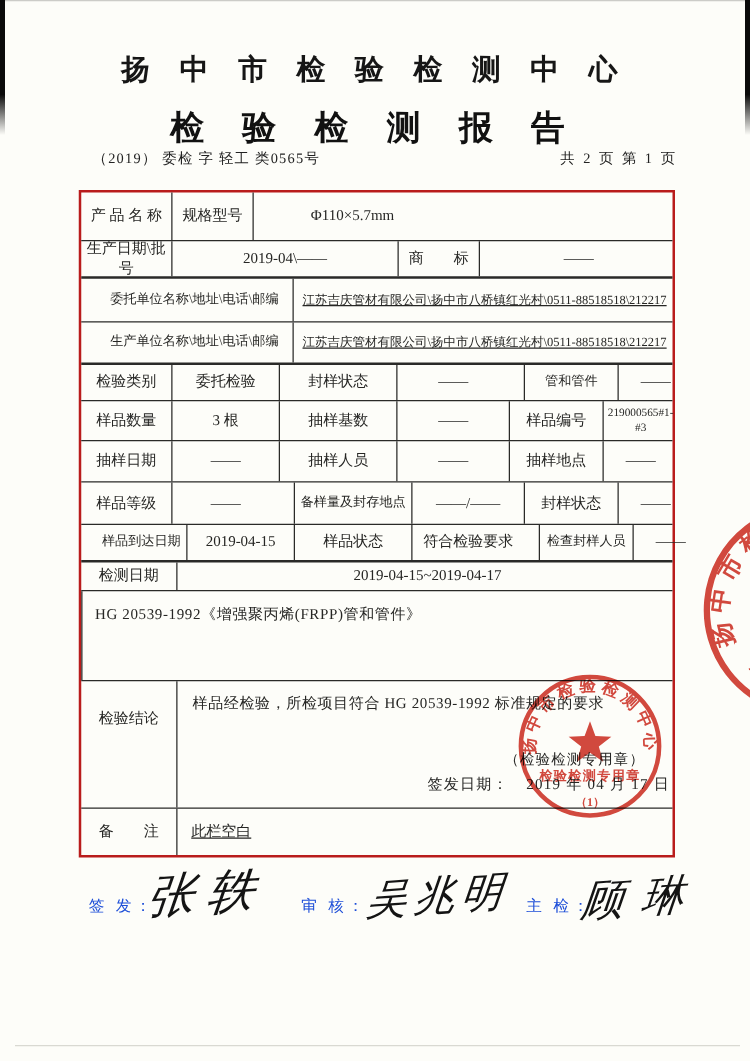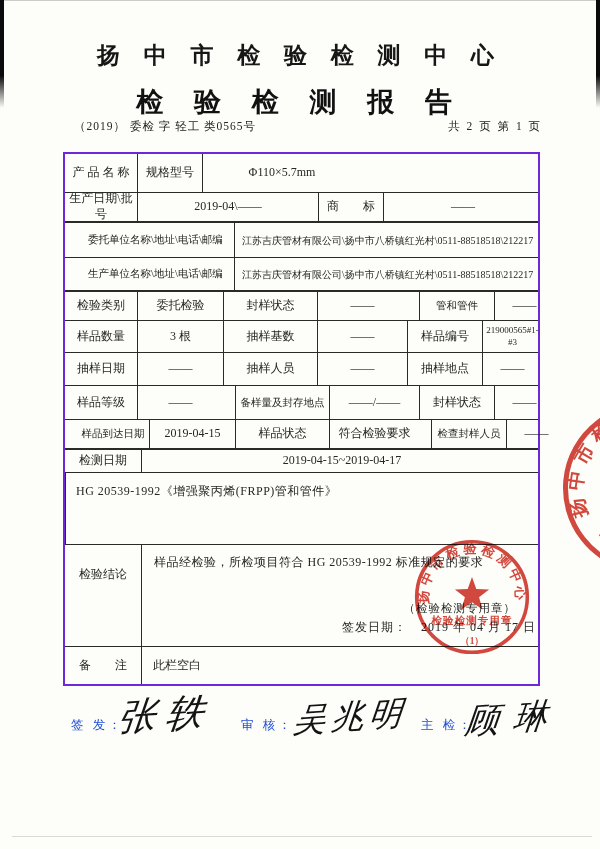--- a/index.html
+++ b/index.html
@@ -19,29 +19,29 @@
   
   .hdr-org{position:absolute;top:40px;left:0;width:100%;text-align:center;
     font-size:23px;font-weight:bold;letter-spacing:9px;color:#161616;}
   .hdr-title{position:absolute;top:84px;left:0;width:100%;text-align:center;
     font-size:27px;font-weight:bold;letter-spacing:12px;color:#111;}
   .docline{position:absolute;top:119px;left:74px;font-size:11.5px;letter-spacing:1px;color:#222;}
   .pageline{position:absolute;top:119px;right:58px;font-size:11.5px;letter-spacing:2px;color:#222;}
 
   
   .rtable{position:absolute;left:63px;top:152px;width:477px;box-sizing:border-box;
-    border:2px solid #6d28d9;}
+    border:2px solid #b91c1c;}
   .tr{display:flex;box-sizing:border-box;border-top:1px solid #2a2a28;}
   .tr.first{border-top:none;}
   .tr.thick{border-top-width:2px;}
   .td{box-sizing:border-box;border-left:1px solid #2a2a28;display:flex;align-items:center;
     justify-content:center;text-align:center;font-size:12px;line-height:1.3;color:#262624;
     padding:1px 2px;overflow:hidden;}
   .td.first{border-left:none;}
-  .td.left{justify-content:flex-start;text-align:left;}
+  .td.left{justify-content:flex-start;text-align:left;text-decoration:underline;}
   .td.sm{font-size:10.5px;margin-left:12px;}
   .td.xs{font-size:9px;letter-spacing:0;}
   .td.addr{font-size:10px;padding-left:7px;letter-spacing:0;}
   .td.topalign{align-items:flex-start;padding-top:11px;}
   .td.basis{justify-content:flex-start;text-align:left;padding-left:10px;letter-spacing:.5px;}
   .td.conclusion{position:relative;align-items:flex-start;justify-content:flex-start;
     text-align:left;padding:10px 10px 0 12px;letter-spacing:.5px;}
   .sealnote{position:absolute;right:26px;top:56px;font-size:11.5px;letter-spacing:1px;}
   .dateline{position:absolute;right:6px;top:75px;font-size:12px;letter-spacing:1px;white-space:nowrap;}
   .dateline .gap{display:inline-block;width:14px;}

